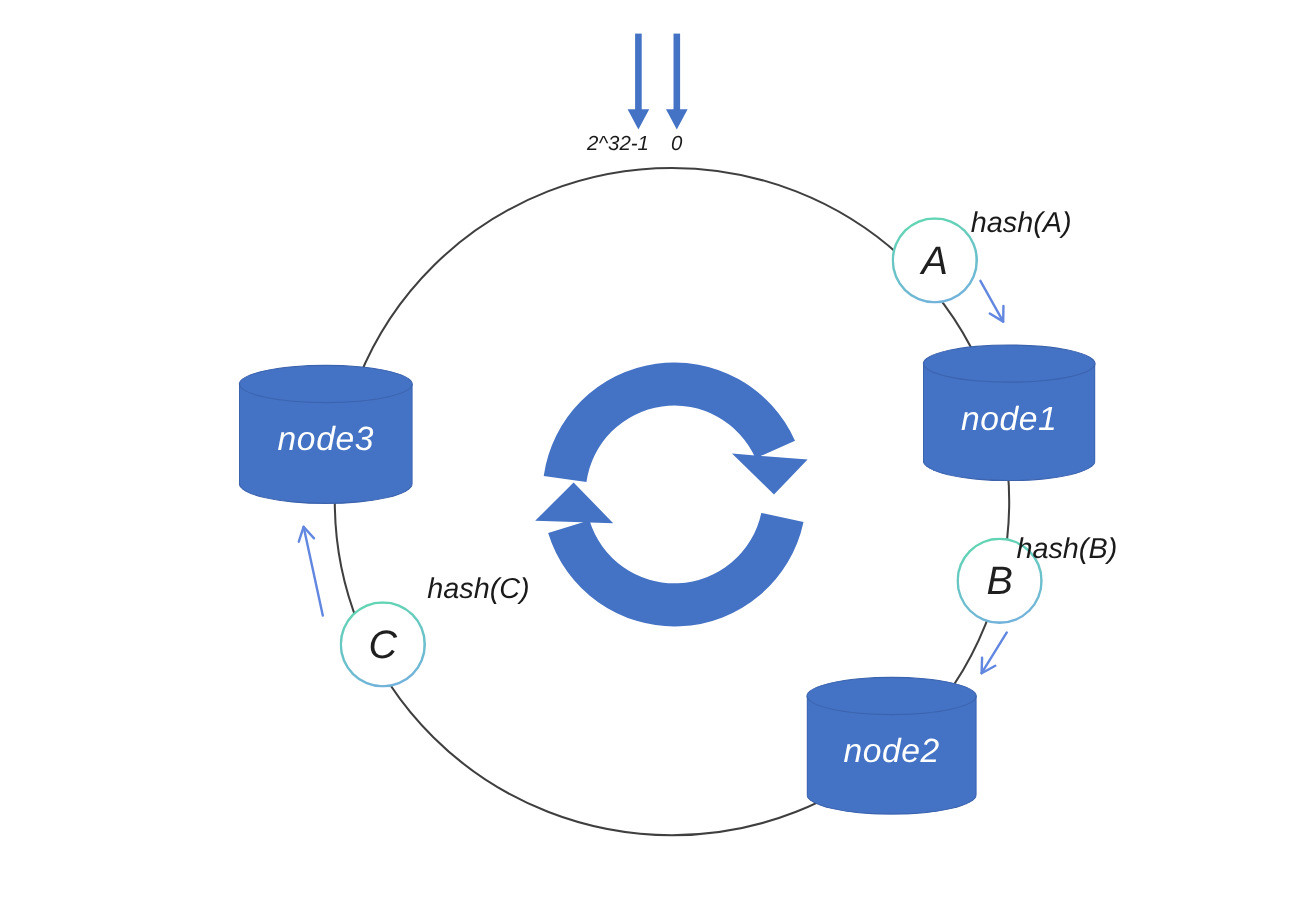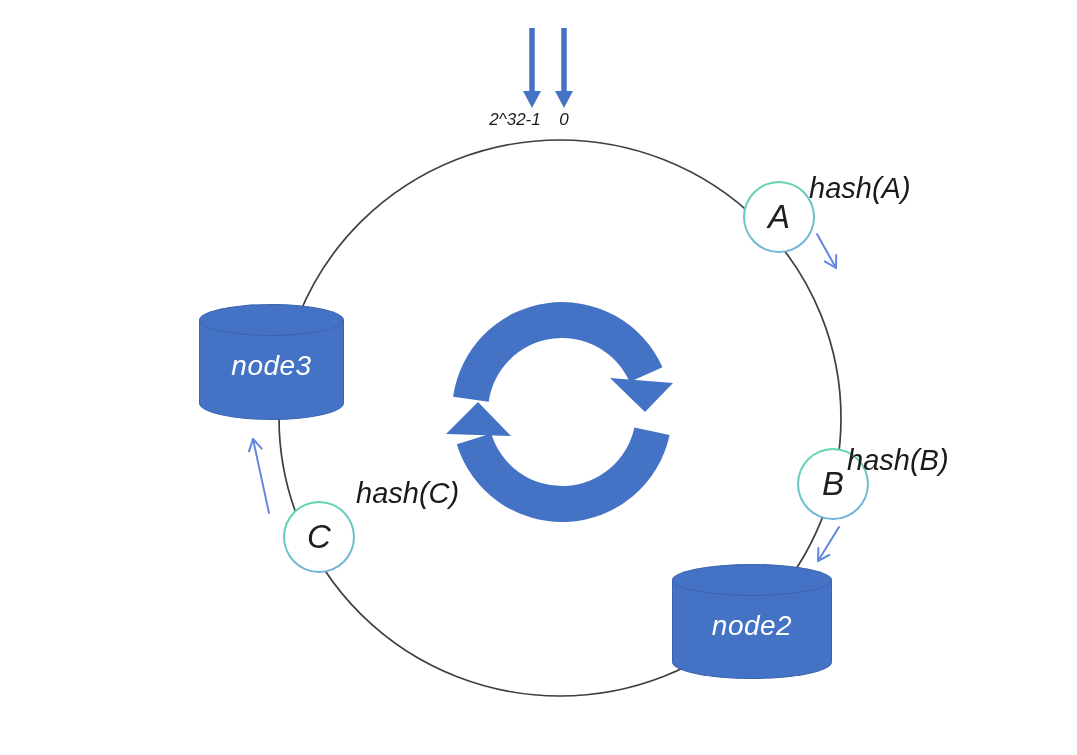--- a/index.html
+++ b/index.html
@@ -28,21 +28,21 @@
   
   .key{
     position:absolute;width:72px;height:72px;border-radius:50%;
     box-sizing:border-box;border:2.5px solid transparent;
     background:linear-gradient(#fff,#fff) padding-box,
                linear-gradient(165deg,var(--key-border-start),var(--key-border-end)) border-box;
     display:flex;align-items:center;justify-content:center;
     font-size:33px;color:#1f1f1f;z-index:4;
   }
   .hash-label{
-    position:absolute;font-size:29px;color:var(--label-text);
+    position:absolute;font-size:24px;color:var(--label-text);
     z-index:5;white-space:nowrap;
   }
   .range-label{
     position:absolute;top:110px;transform:translateX(-50%);
     font-size:17px;color:var(--label-text);z-index:5;white-space:nowrap;
   }
   .watermark{
     position:absolute;right:10px;top:719px;font-size:19px;
     color:var(--watermark-gray);z-index:5;white-space:nowrap;
   }
@@ -84,22 +84,27 @@
       <path d="M453.1,396.7 A110,110 0 0 1 662.5,367.3 L629.6,381.9 A74,74 0 0 0 488.7,401.7 Z"></path>
       <polygon points="610,378 673,383 645,412"></polygon>
       <path d="M669.6,434.9 A110,110 0 0 1 456.8,444.2 L491.2,433.6 A74,74 0 0 0 634.4,427.4 Z"></path>
       <polygon points="478,402 446,434 511,436"></polygon>
     </g>
   </svg>
 
   <div class="range-label" style="left:515px;">2^32-1</div>
   <div class="range-label" style="left:564px;">0</div>
 
+  <div class="cyl" style="left:769px;top:287px;width:144px;height:114px;">
+    <div class="cyl-body"></div>
+    <div class="cyl-top"></div>
+    <div class="cyl-label">node1</div>
+  </div>
 
-  <div class="cyl" style="left:672px;top:564px;width:160px;height:115px;">
+  <div class="cyl" style="left:672px;top:564px;width:142px;height:115px;">
     <div class="cyl-body"></div>
     <div class="cyl-top"></div>
     <div class="cyl-label">node2</div>
   </div>
 
   <div class="cyl" style="left:199px;top:304px;width:145px;height:116px;">
     <div class="cyl-body"></div>
     <div class="cyl-top"></div>
     <div class="cyl-label">node3</div>
   </div>

